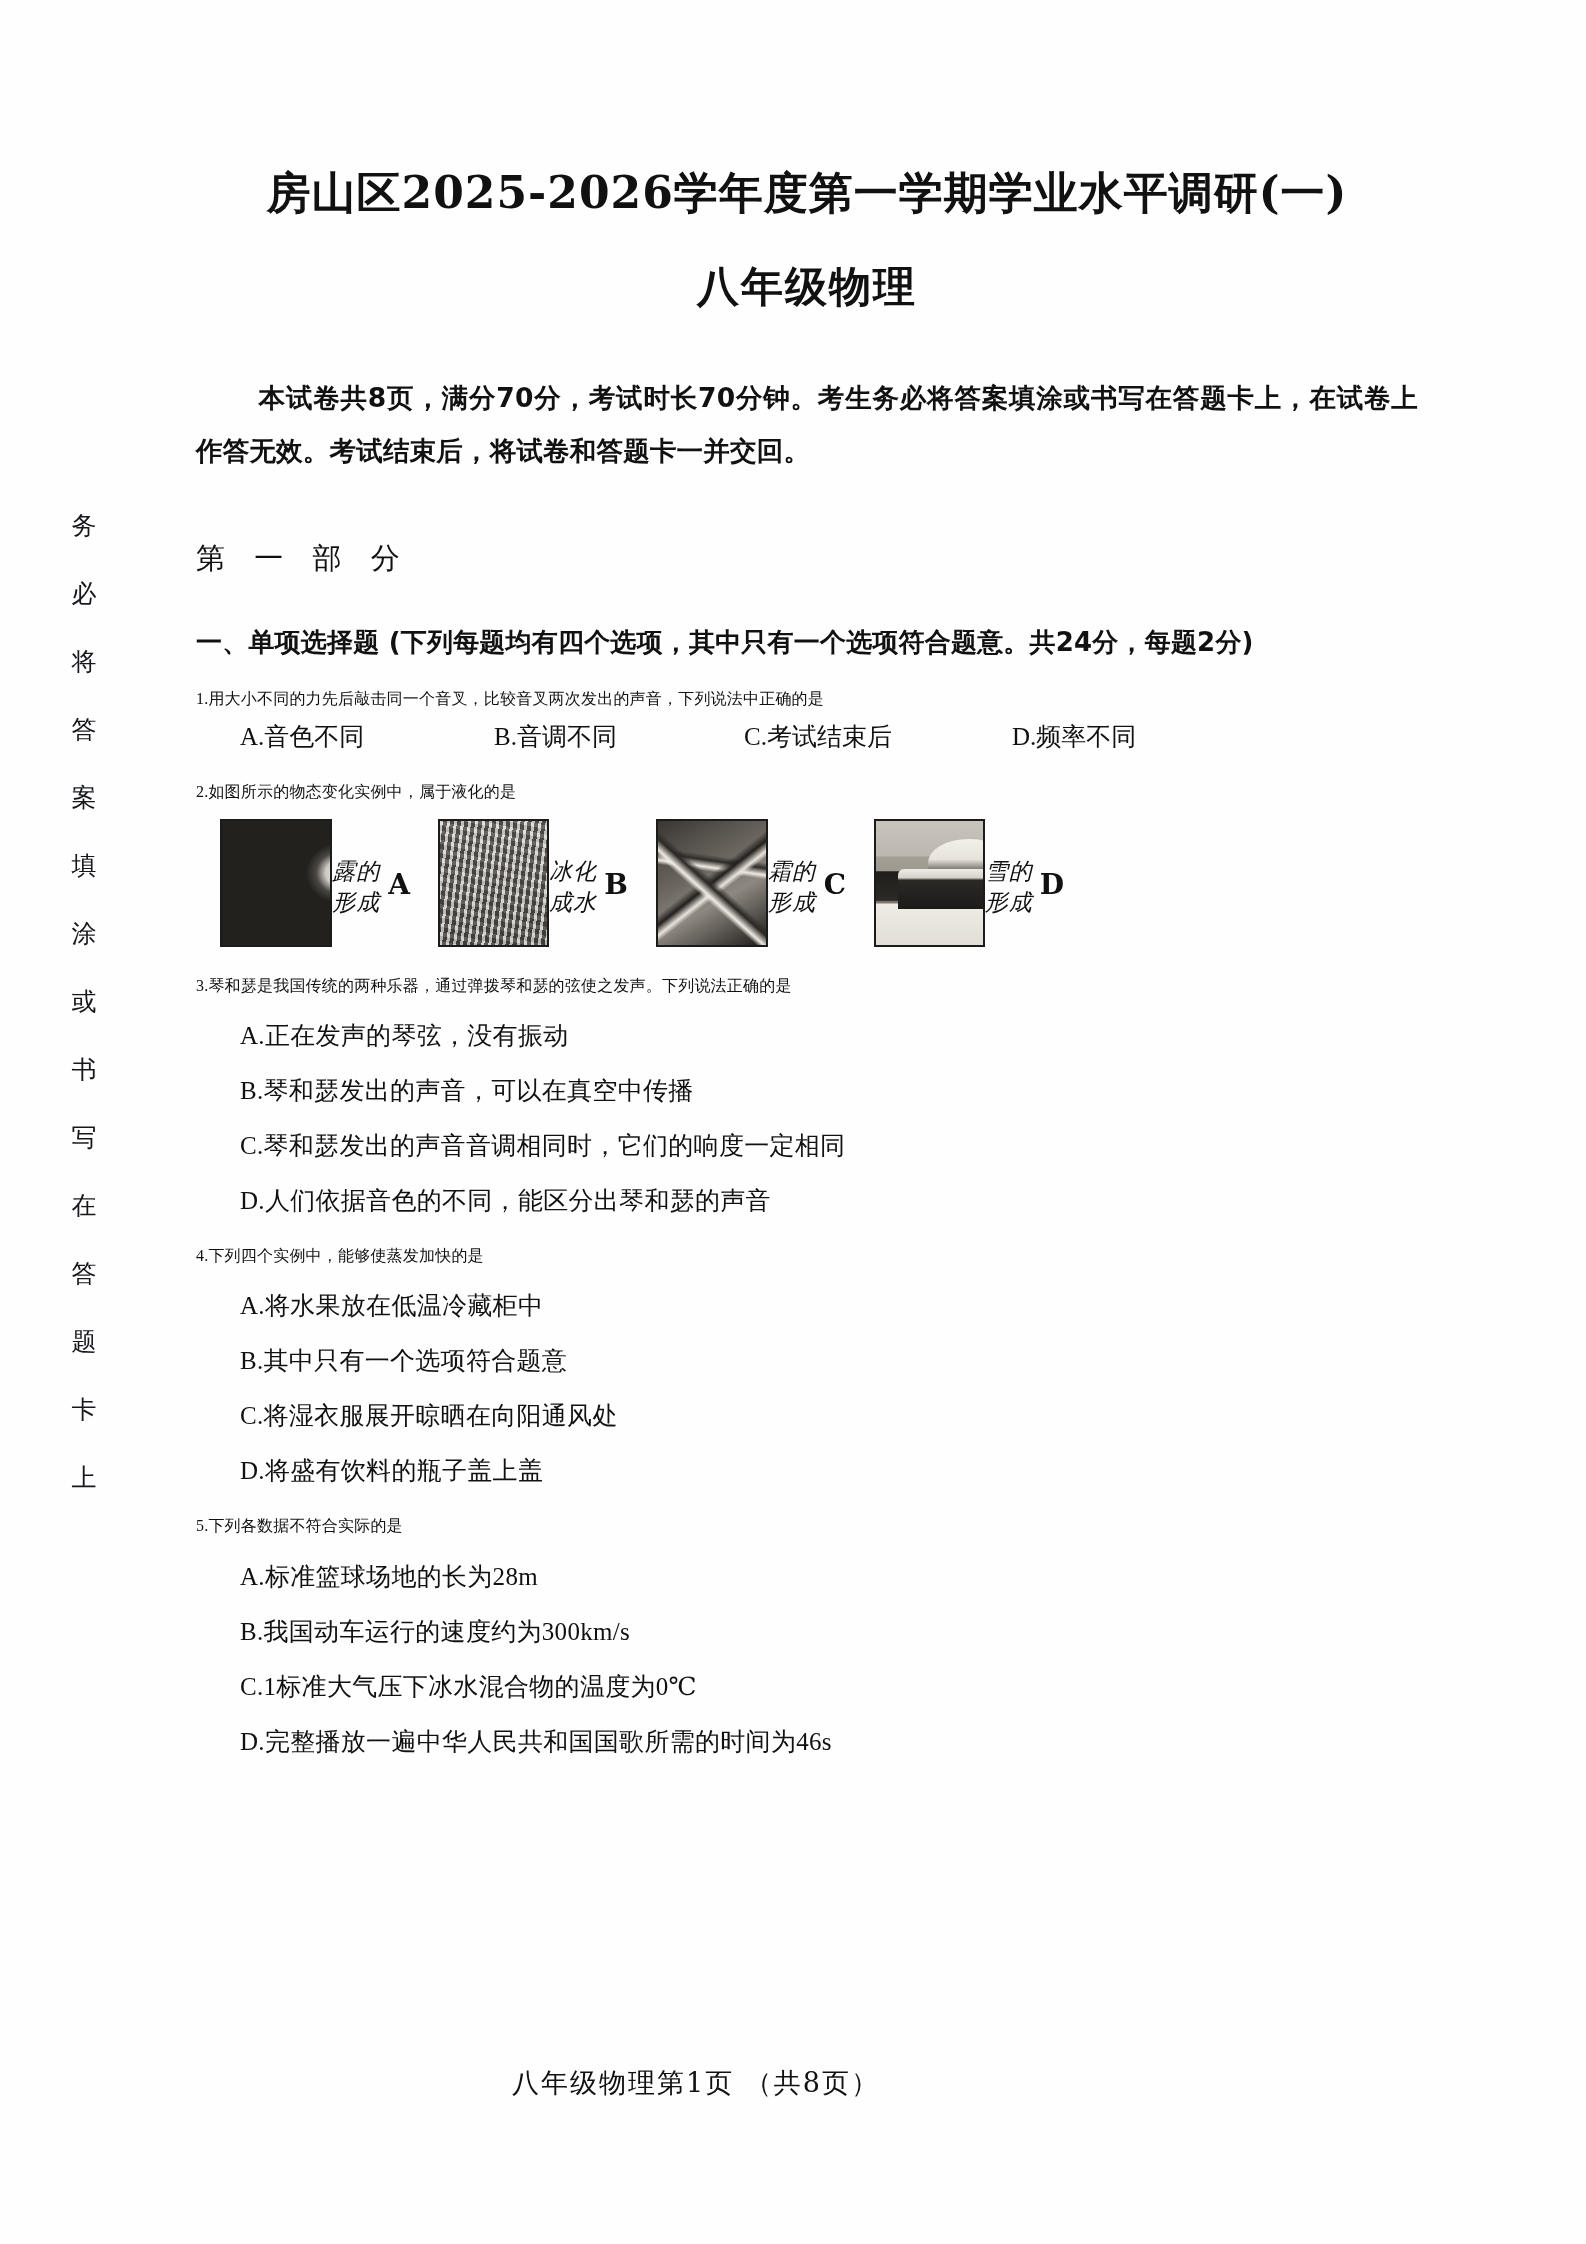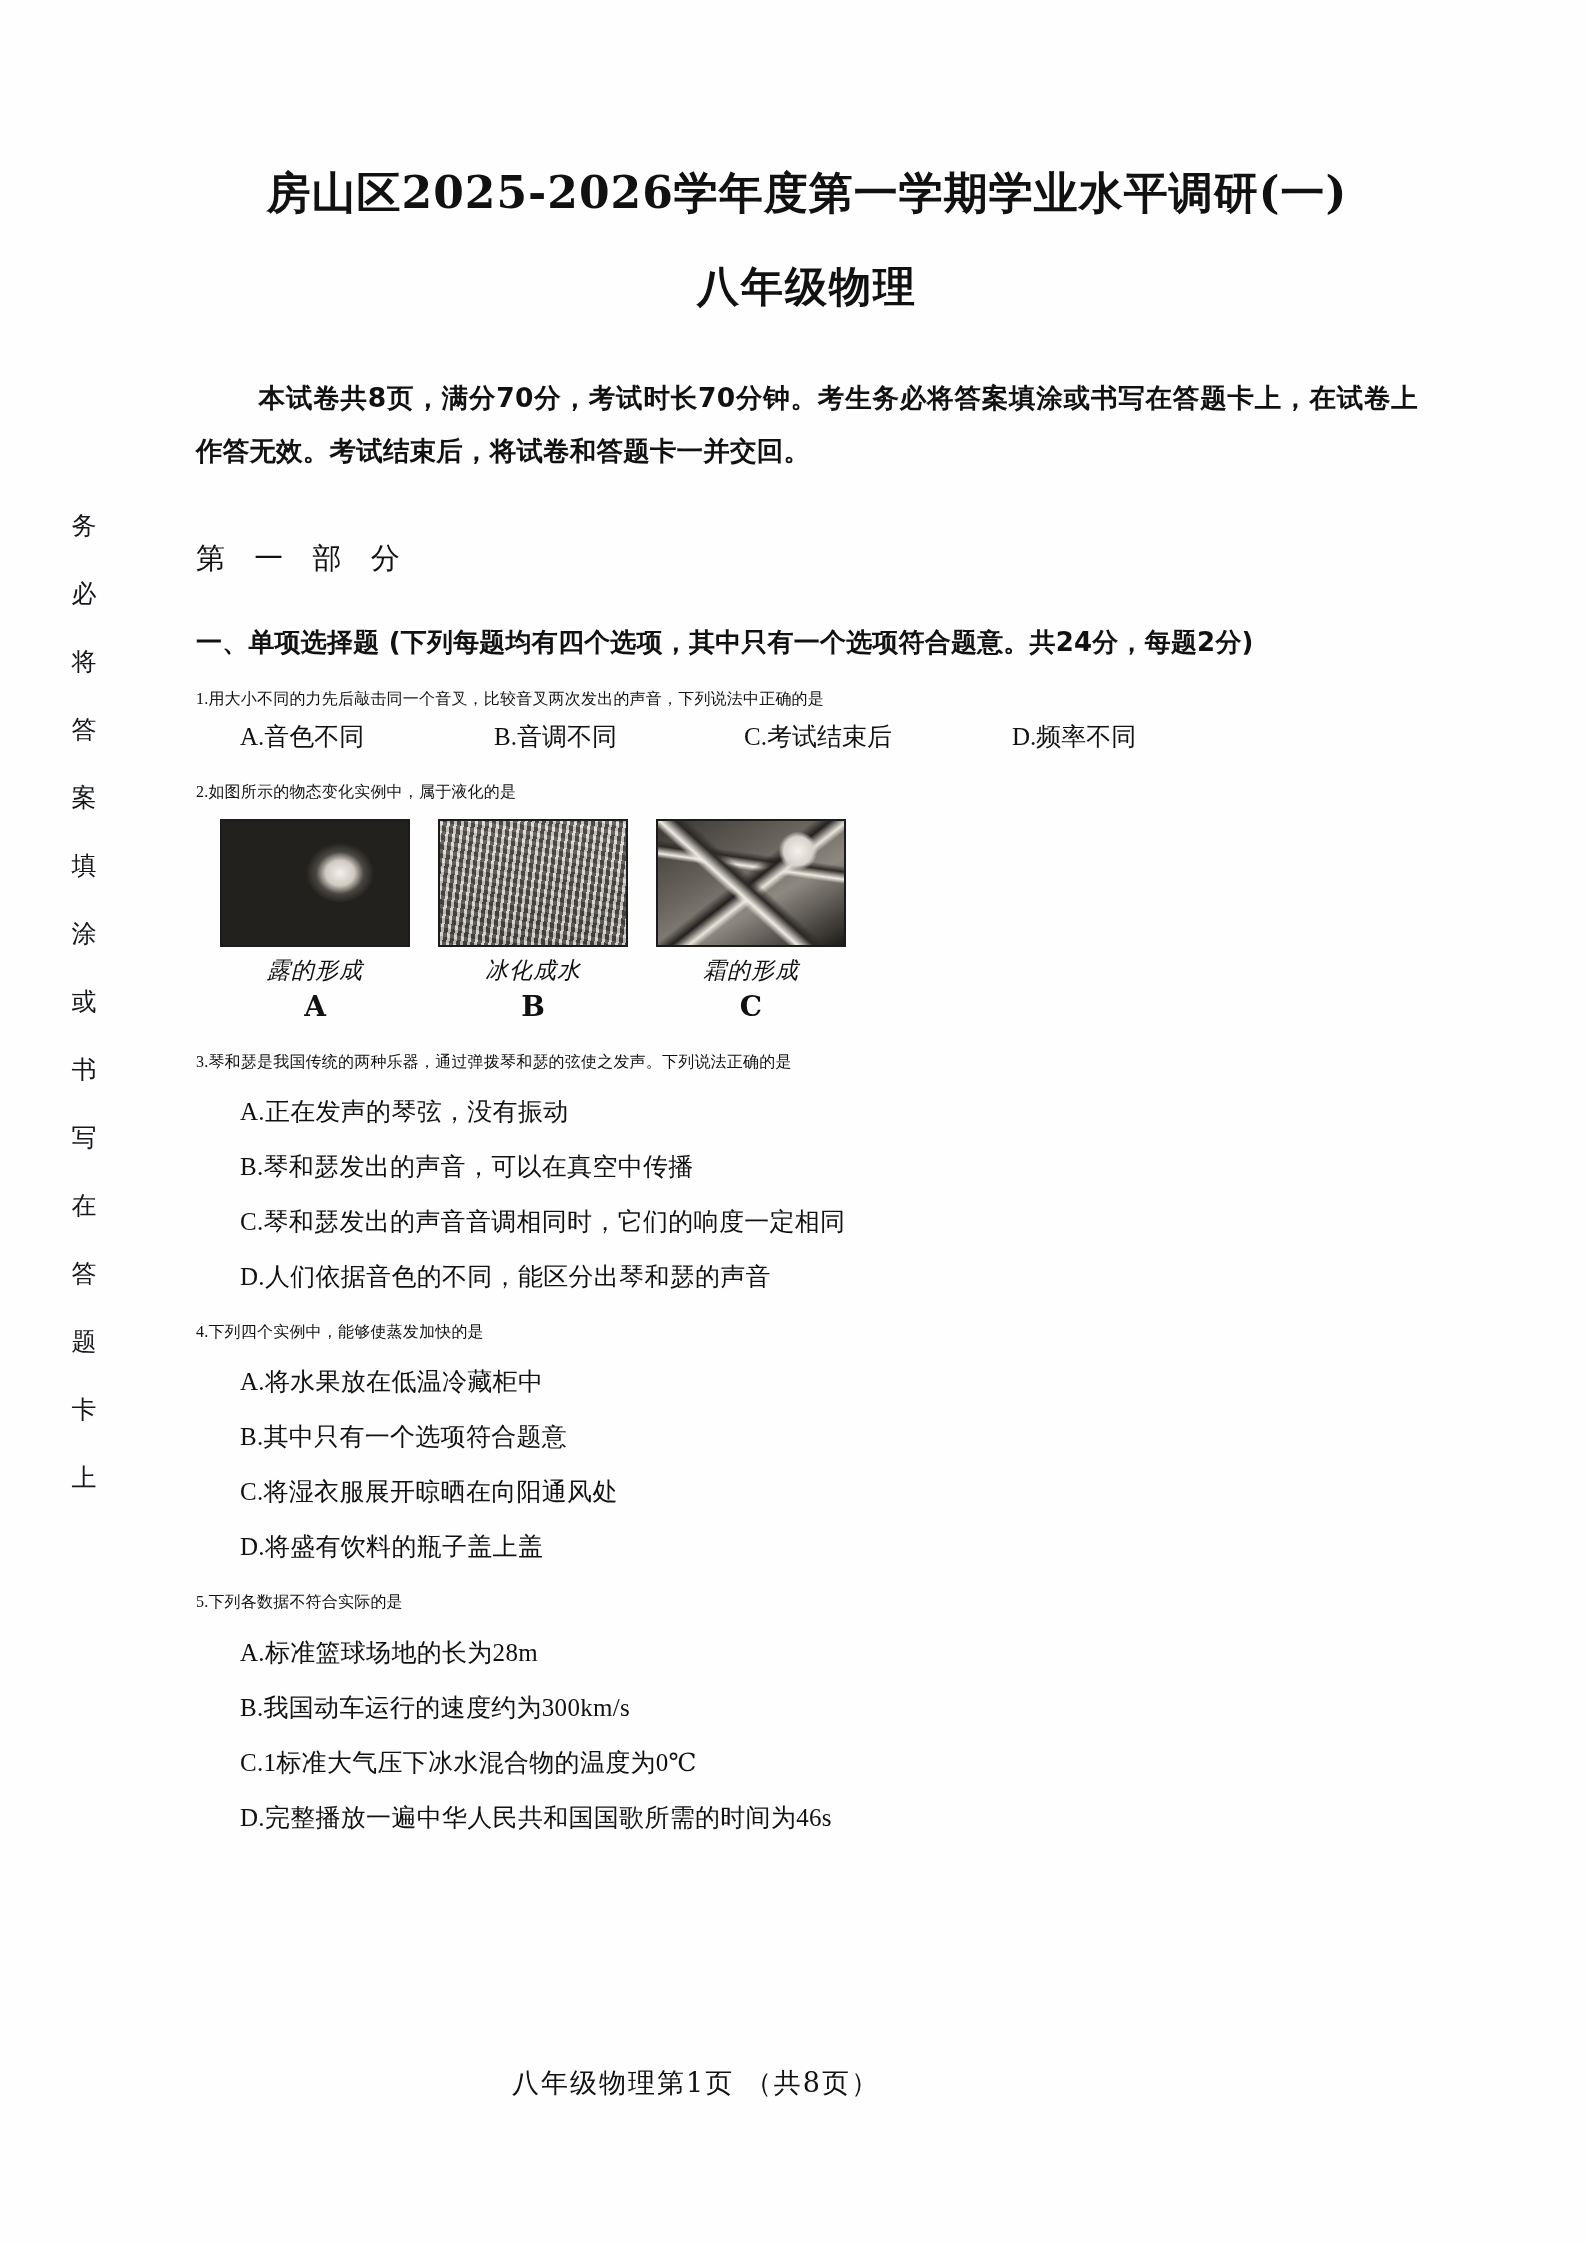--- a/index.html
+++ b/index.html
@@ -127,21 +127,21 @@
   .fig-row {
     margin-top: 16px;
     display: flex;
     justify-content: flex-start;
     padding-left: 24px;
     gap: 28px;
   }
   .fig-cell {
     width: 190px;
     display: flex;
-    flex-direction: column;
+    flex-direction: row;
     align-items: center;
   }
   .fig-box {
     width: 186px;
     height: 124px;
     border: 2px solid #1b1b1b;
     position: relative;
     overflow: hidden;
     background: #6d6a66;
   }
@@ -271,20 +271,25 @@
       <div class="fig-cell">
         <div class="fig-box ph-ice"></div>
         <div class="fig-caption">冰化成水</div>
         <div class="fig-letter">B</div>
       </div>
       <div class="fig-cell">
         <div class="fig-box ph-frost"></div>
         <div class="fig-caption">霜的形成</div>
         <div class="fig-letter">C</div>
       </div>
+      <div class="fig-cell">
+        <div class="fig-box ph-snow"></div>
+        <div class="fig-caption">雪的形成</div>
+        <div class="fig-letter">D</div>
+      </div>
     </div>
 
     <div class="q-stem"><span>3.</span><span>琴和瑟是我国传统的两种乐器，通过弹拨琴和瑟的弦使之发声。下列说法正确的是</span></div>
     <div class="opt-block">A.正在发声的琴弦，没有振动</div>
     <div class="opt-block">B.琴和瑟发出的声音，可以在真空中传播</div>
     <div class="opt-block">C.琴和瑟发出的声音音调相同时，它们的响度一定相同</div>
     <div class="opt-block">D.人们依据音色的不同，能区分出琴和瑟的声音</div>
 
     <div class="q-stem"><span>4.</span><span>下列四个实例中，能够使蒸发加快的是</span></div>
     <div class="opt-block">A.将水果放在低温冷藏柜中</div>

